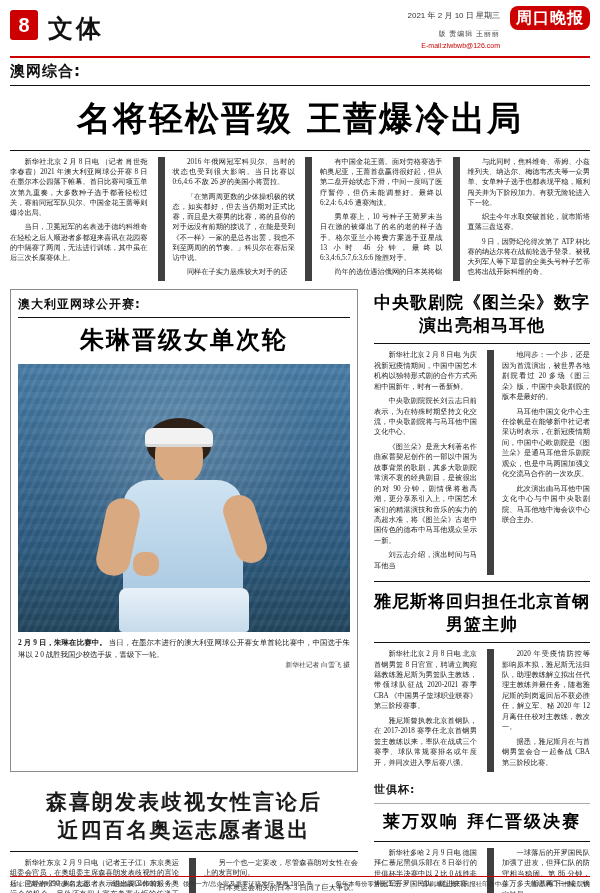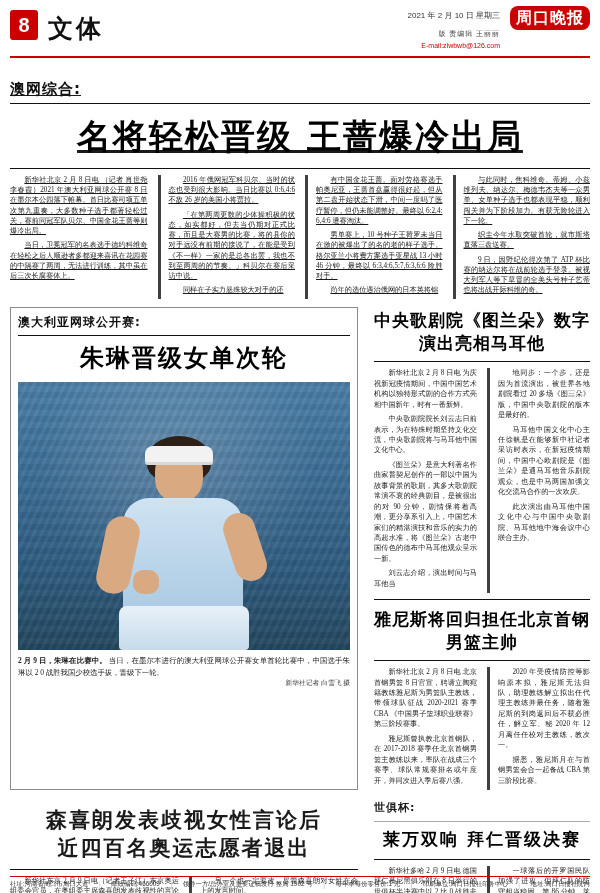--- a/index.html
+++ b/index.html
@@ -72,21 +72,21 @@
     font-weight:bold;
     font-size:16px;
     letter-spacing:1px;
     padding:3px 6px;
     border-radius:8px;
     line-height:1.1;
     white-space:nowrap;
   }
 
   
-  .lead-block { margin-top:22px;text-decoration:underline; }
+  .lead-block { margin-top:4px; }
   .lead-kicker {
     font-family:"DejaVu Sans", sans-serif;
     font-weight:bold;
     font-size:15px;
     letter-spacing:1px;
     color:#111;
     border-bottom:1px solid #111;
     padding-bottom:4px;
   }
   .lead-headline {
@@ -103,21 +103,21 @@
   
   .cols4 {
     display:grid;
     grid-template-columns:1fr 1fr 1fr 1fr;
     gap:10px;
     font-size:7.2px;
     line-height:1.42;
     text-align:justify;
   }
   .cols4 p { margin:0 0 4px 0; text-indent:2em; }
-  .colsep { border-left:3px solid #404040; padding-left:8px; }
+  .colsep { border-left:7px solid #404040; padding-left:8px; }
 
   
   .mid {
     display:grid;
     grid-template-columns:348px 1fr;
     gap:16px;
     margin-top:8px;
   }
 
   .boxed {

